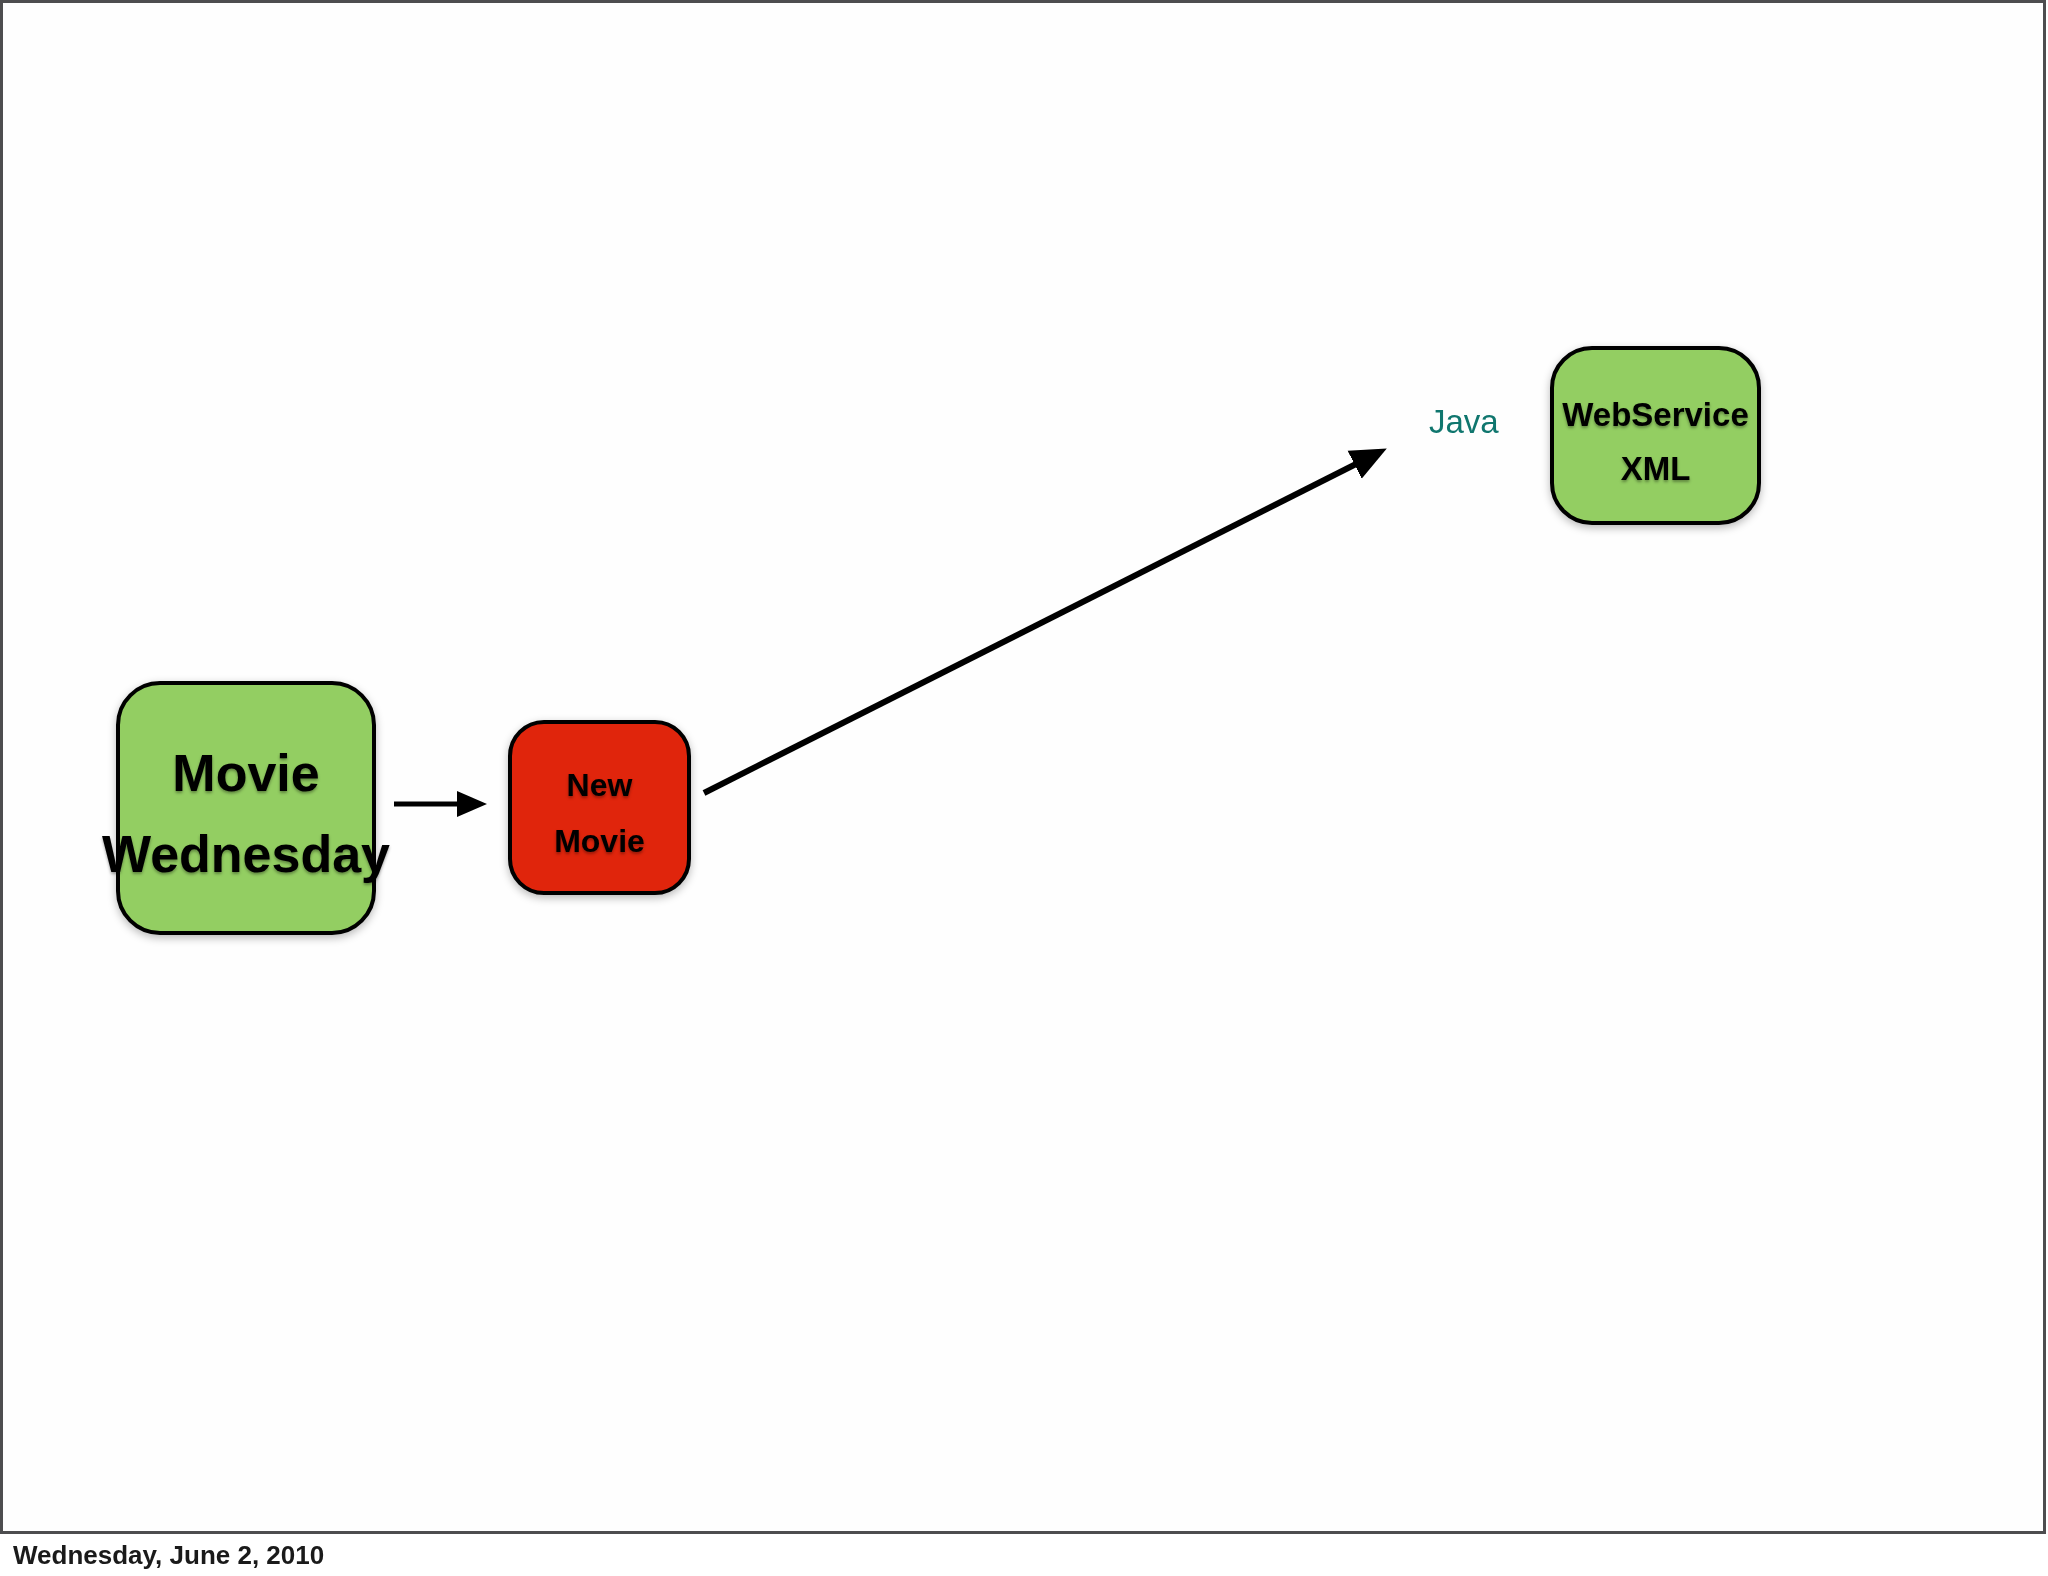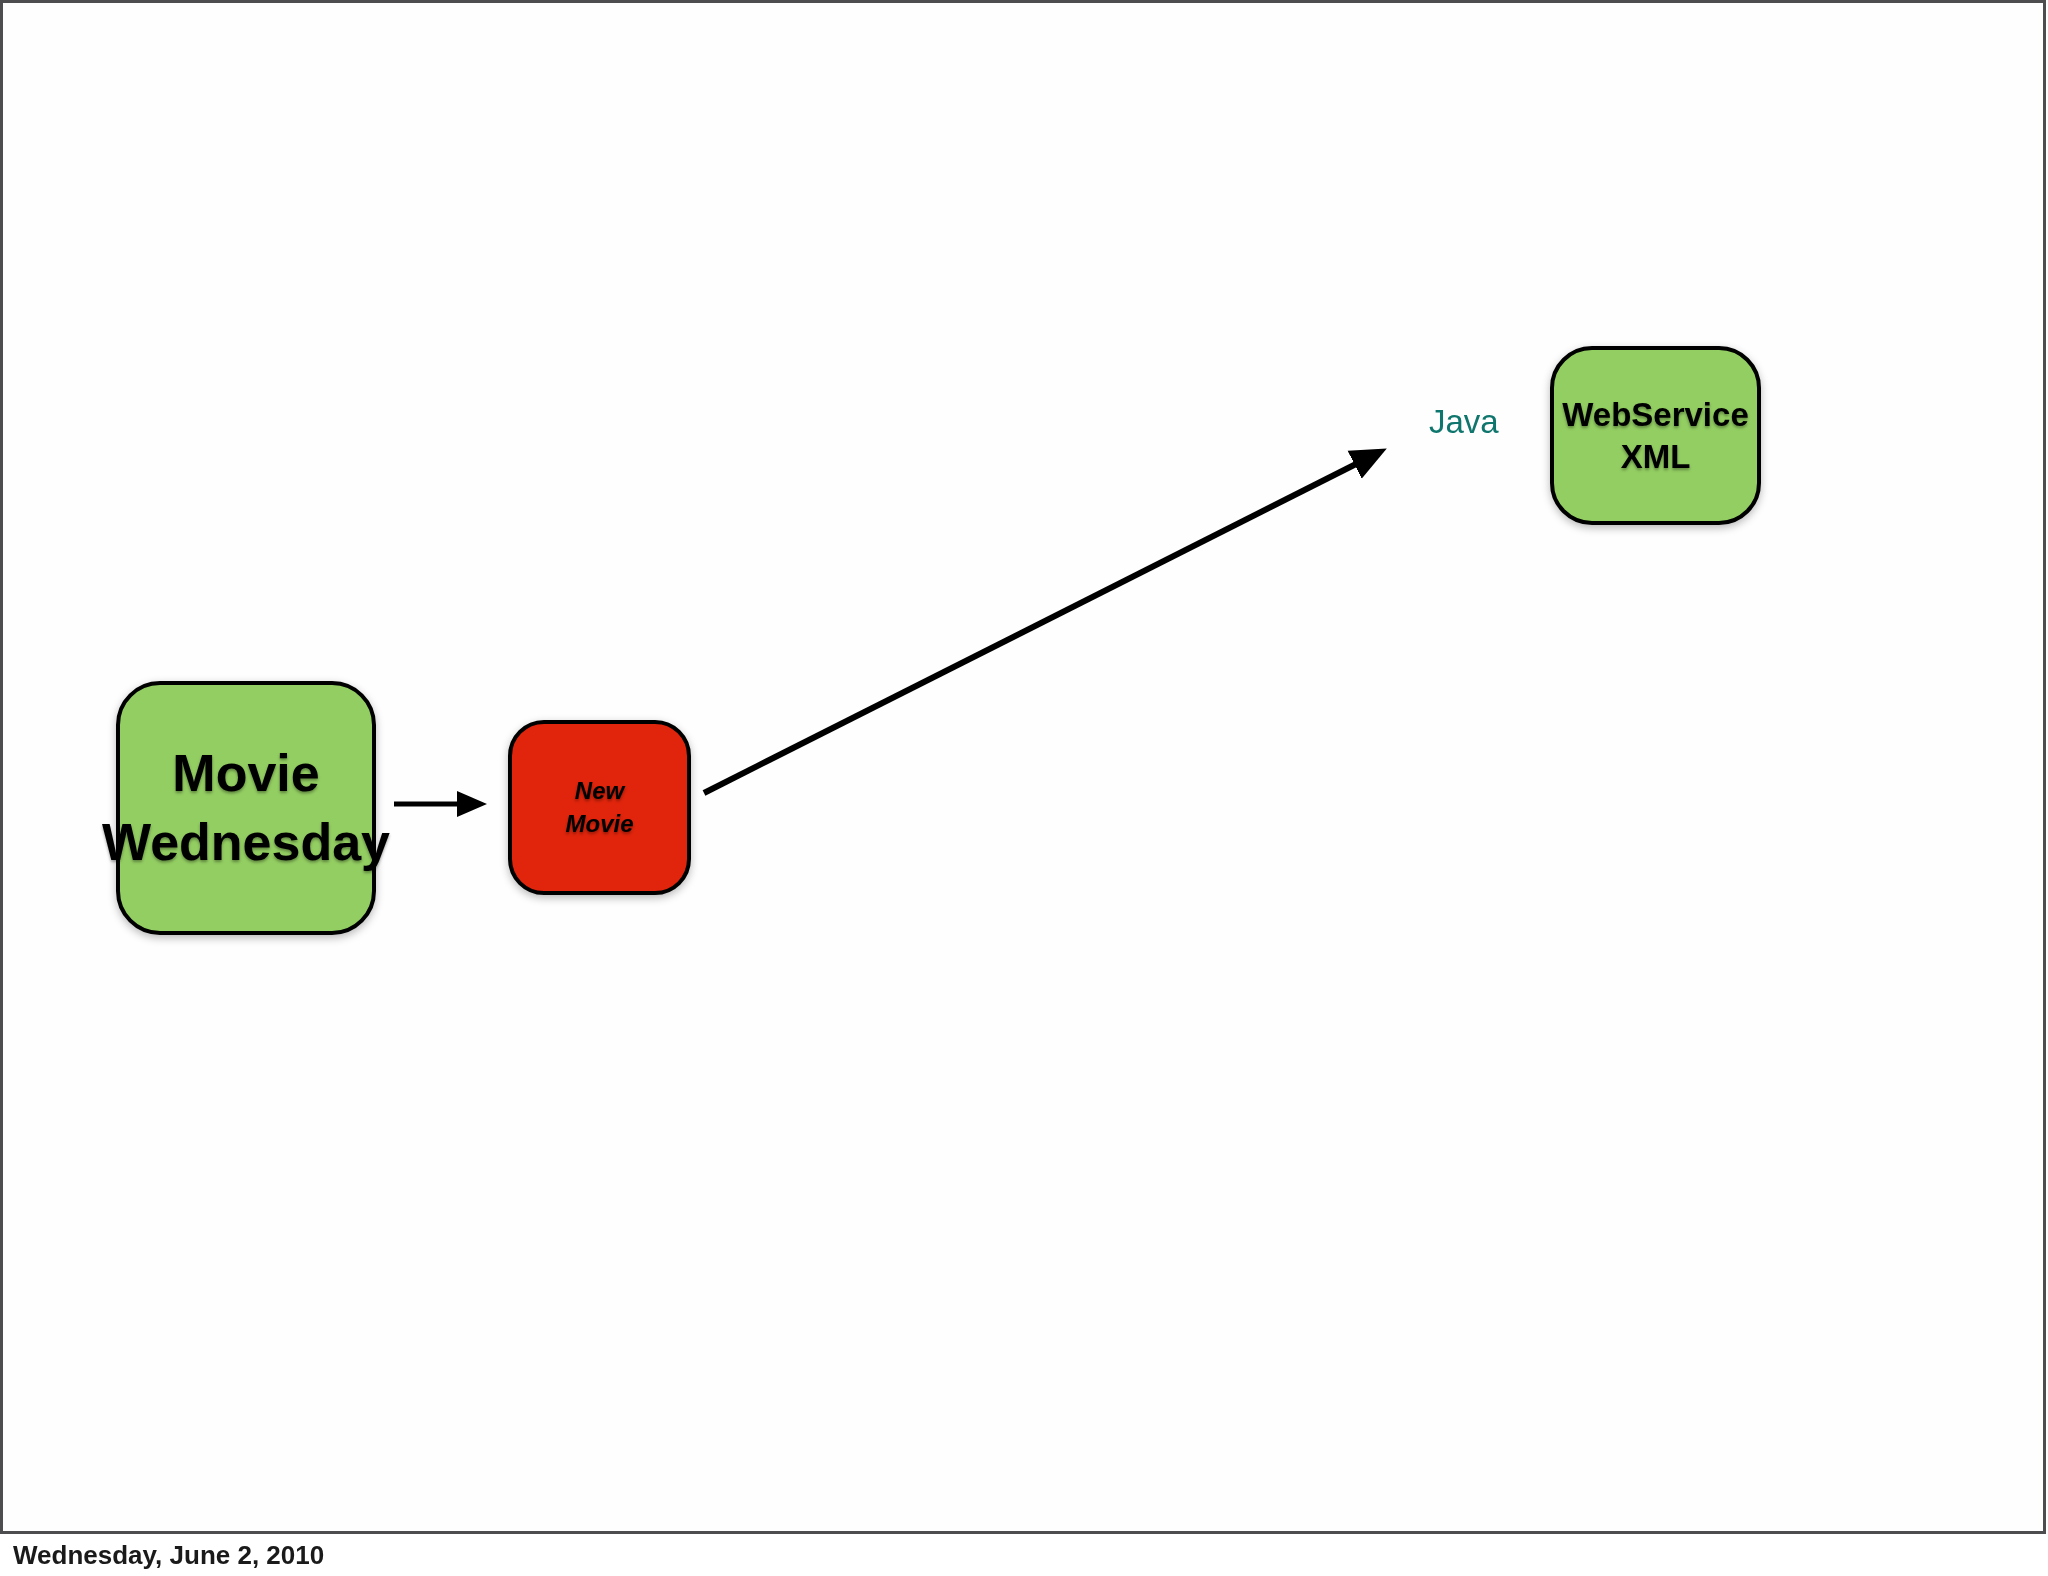--- a/index.html
+++ b/index.html
@@ -50,40 +50,40 @@
     align-items: center;
     justify-content: center;
     text-align: center;
     box-shadow: 0 3px 9px rgba(0,0,0,0.28);
     color: #000000;
   }
   .node span {
     display: block;
     white-space: nowrap;
     text-shadow: 0 2px 3px rgba(0,0,0,0.35);
+    margin-top: 12px;
   }
   .node-green { background: var(--node_green, #93ce62); }
   .node-red   { background: var(--node_red, #e0250c); }
 
   .node-movie-publisher {
     left: 113px; top: 678px;
     width: 260px; height: 254px;
     border-radius: 44px;
     font-size: 52px;
     font-weight: 600;
     line-height: 1.33;
   }
   .node-new-movie {
     left: 505px; top: 717px;
     width: 183px; height: 175px;
     border-radius: 36px;
-    font-size: 24px;
+    font-size: 32px;
     font-weight: 600;
     line-height: 1.36;
-    font-style: italic;
   }
   .node-webservice {
     left: 1547px; top: 343px;
     width: 211px; height: 179px;
     border-radius: 42px;
     font-size: 33px;
     font-weight: 600;
     line-height: 1.25;
   }
   .edge-label {

